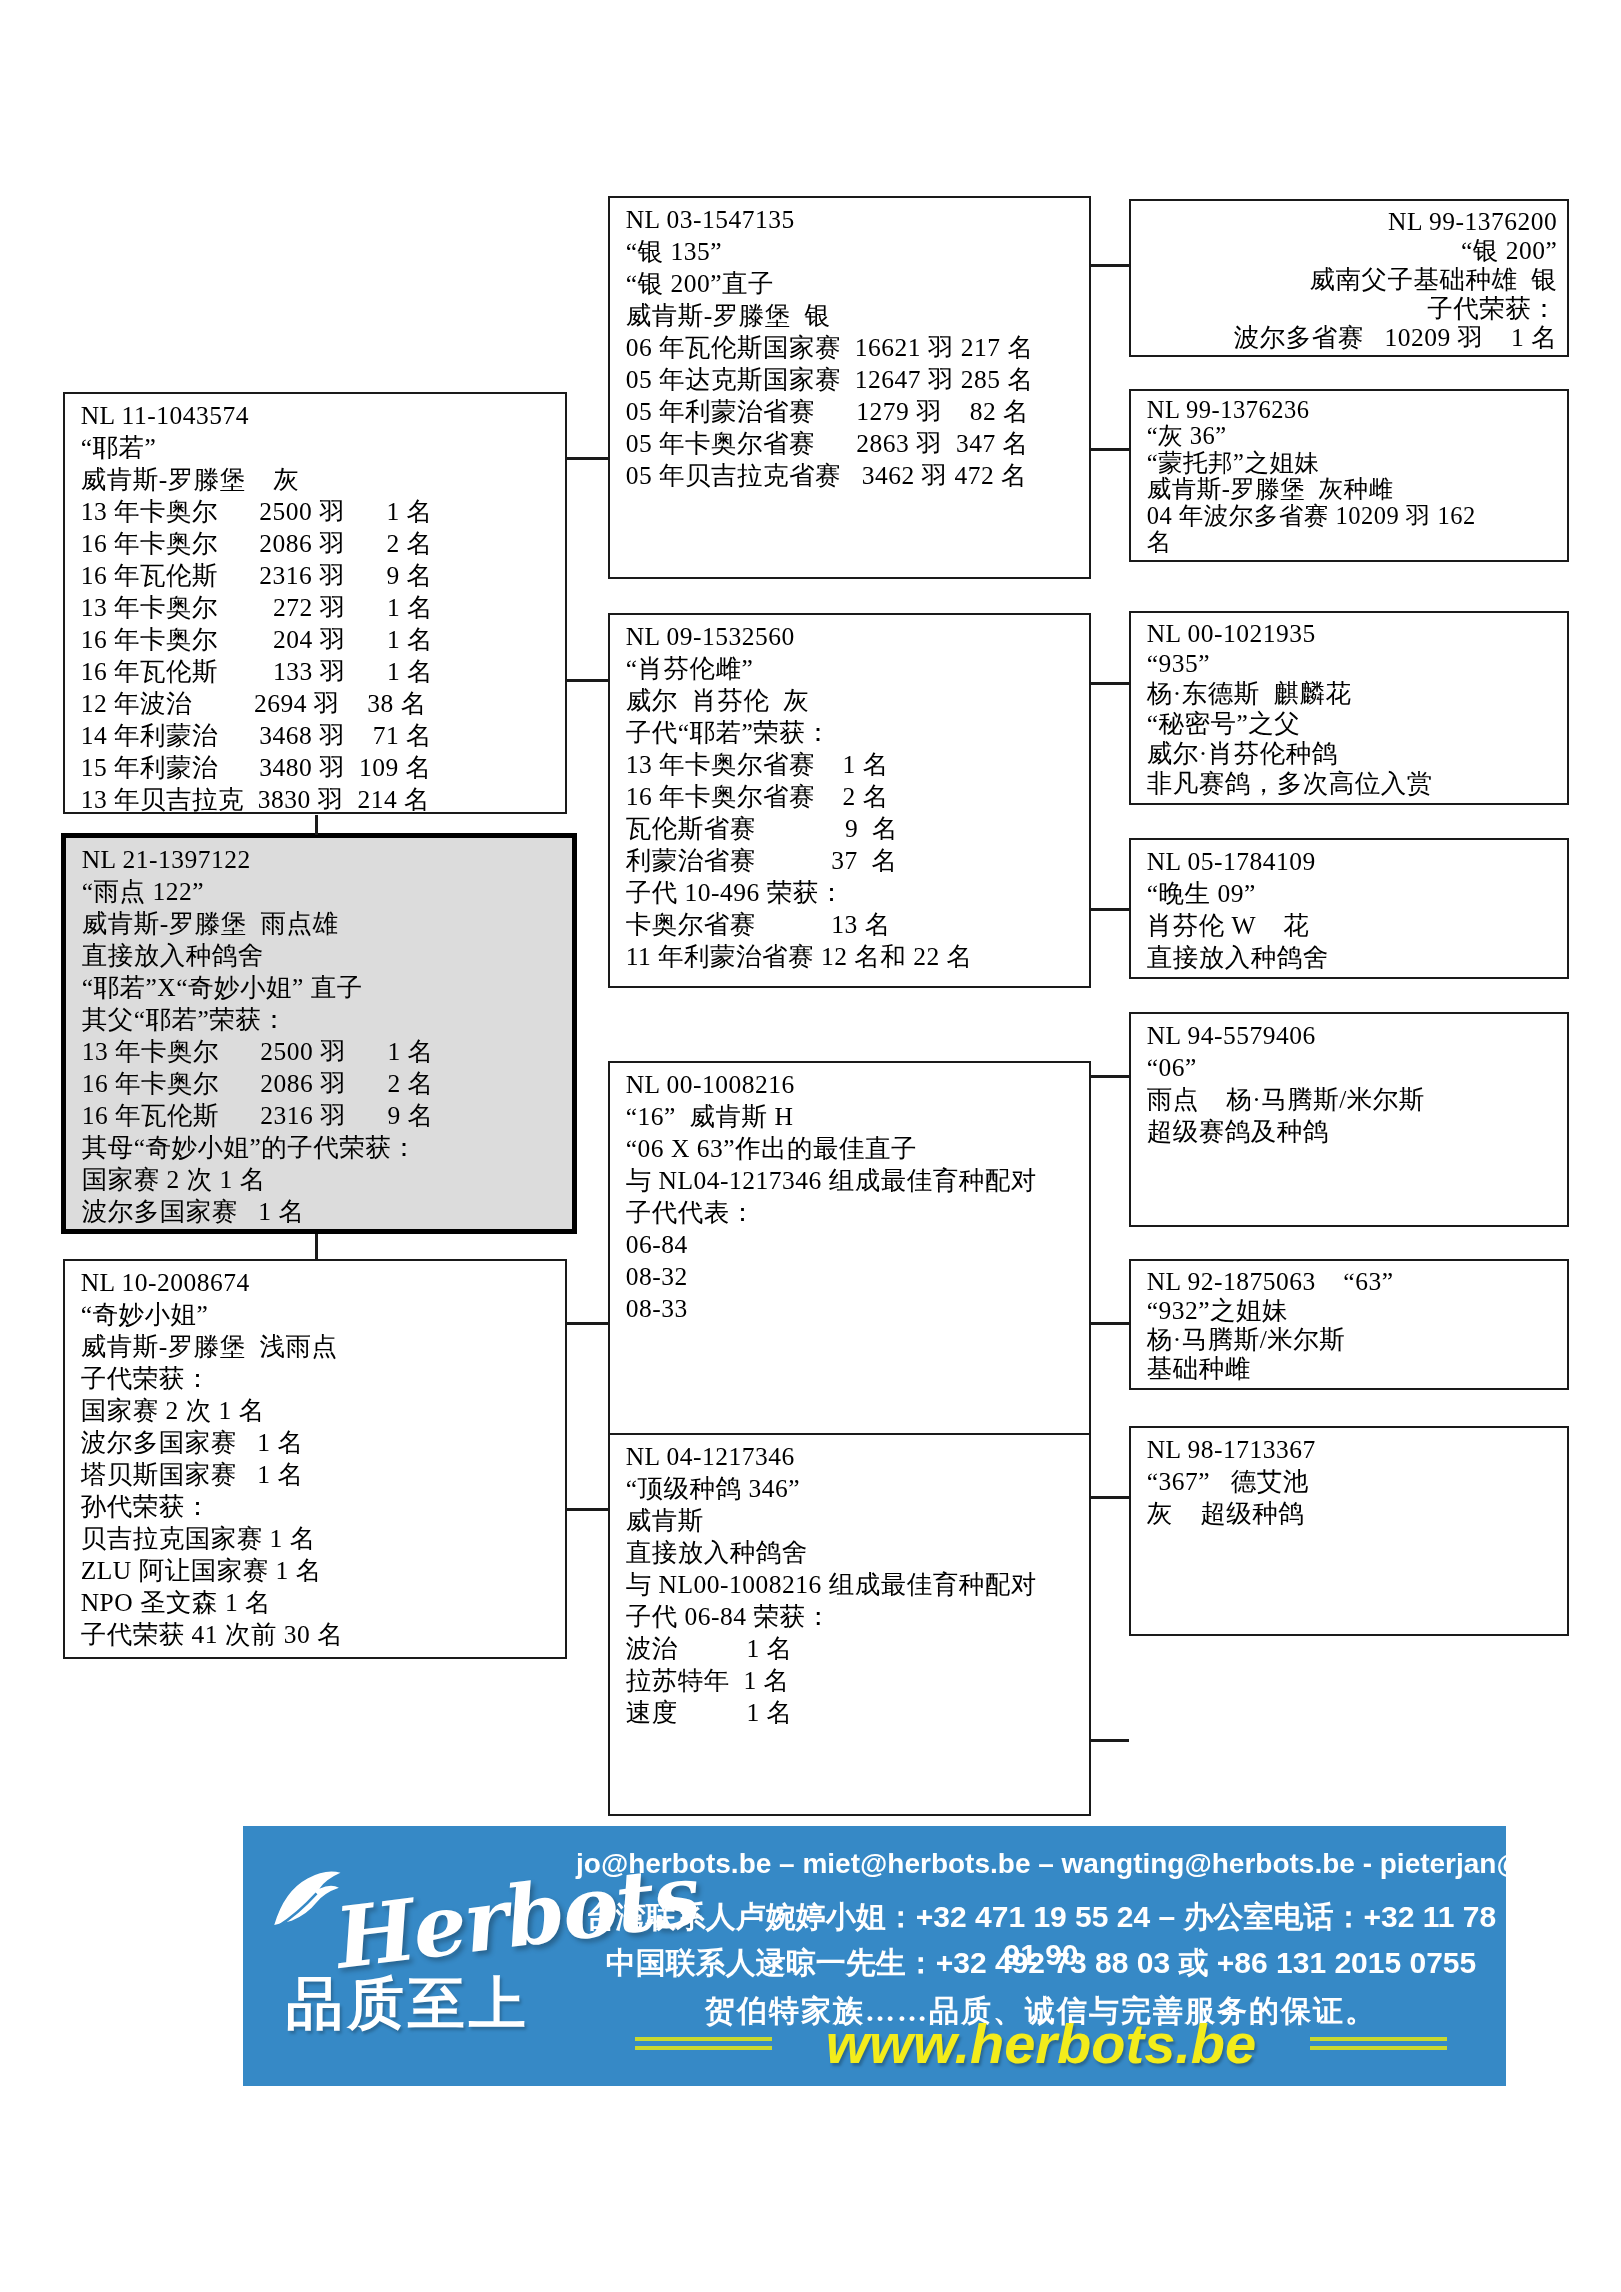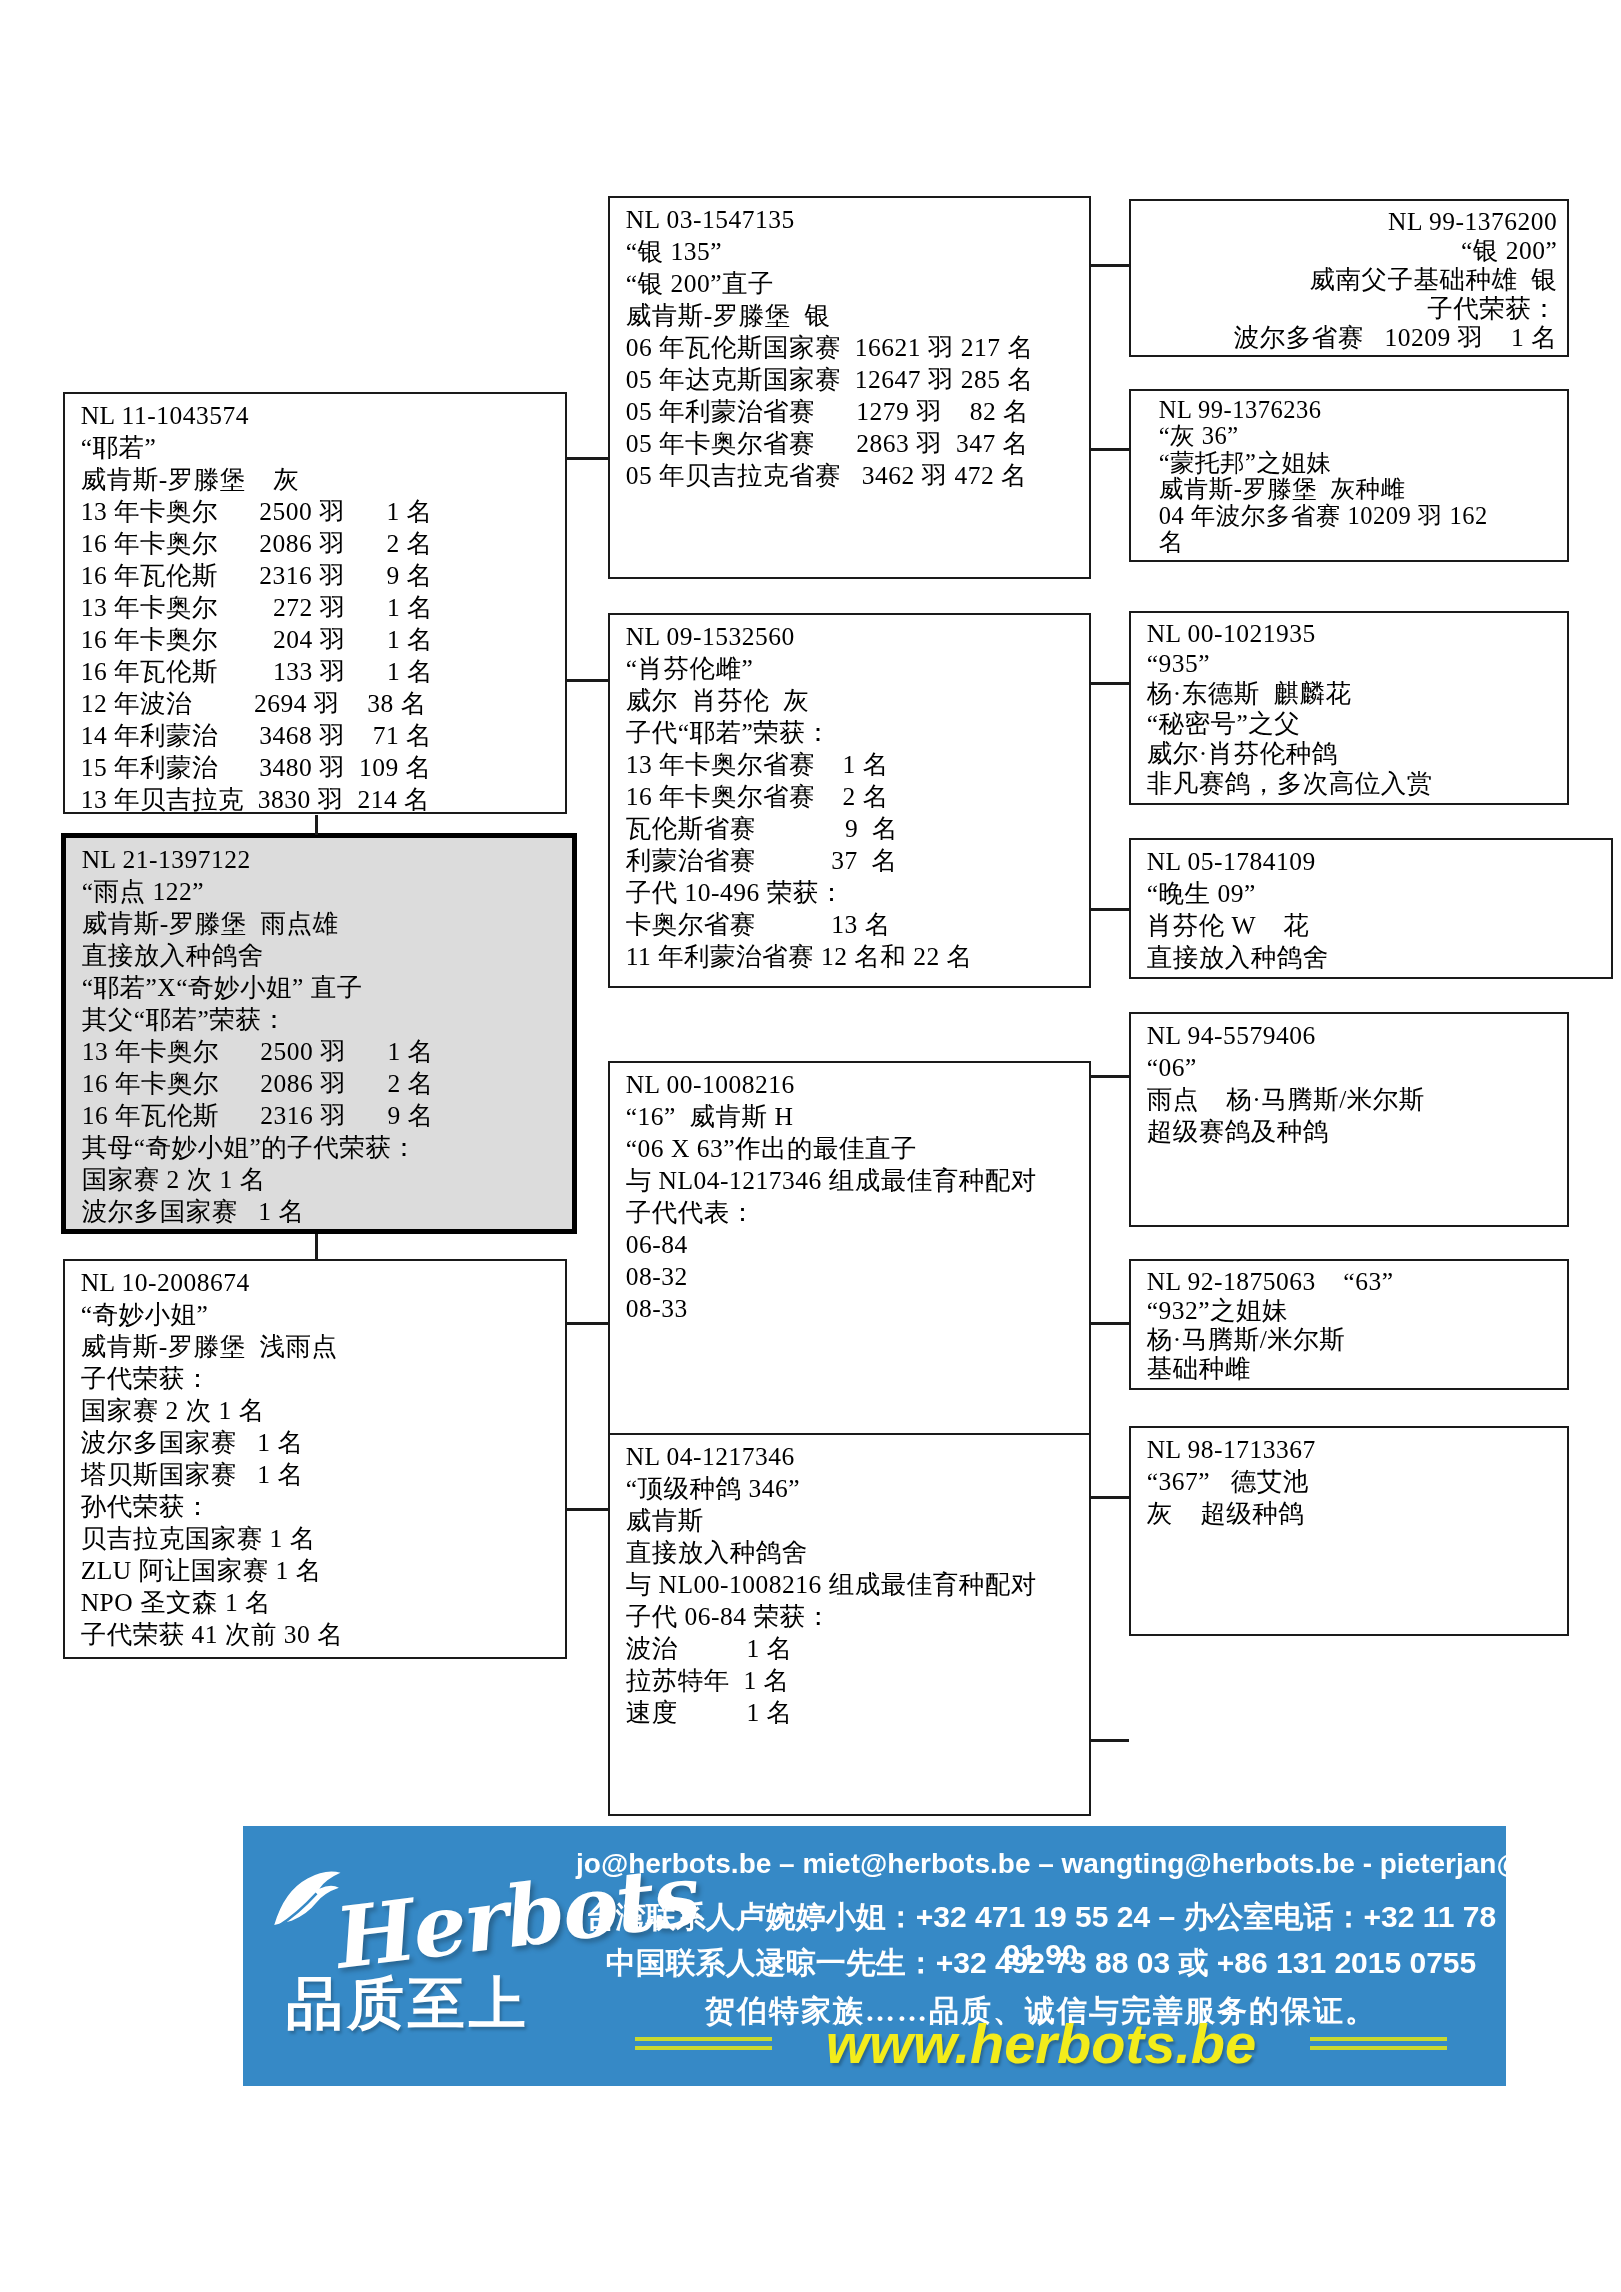--- a/index.html
+++ b/index.html
@@ -156,39 +156,39 @@
   </div>
 
   <div class="pbox lh30" style="left:1129px;top:199px;width:440px;height:158px;text-align:right;">
     <div class="box-text">NL 99-1376200
 “银 200”
 威南父子基础种雄  银
 子代荣获：
 波尔多省赛   10209 羽    1 名</div>
   </div>
 
-  <div class="pbox lh27" style="left:1129px;top:389px;width:440px;height:173px;padding-left:12px;">
+  <div class="pbox lh27" style="left:1129px;top:389px;width:440px;height:173px;">
     <div class="box-text">NL 99-1376236
 “灰 36”
 “蒙托邦”之姐妹
 威肯斯-罗滕堡  灰种雌
 04 年波尔多省赛 10209 羽 162
 名</div>
   </div>
 
   <div class="pbox lh31" style="left:1129px;top:611px;width:440px;height:194px;">
     <div class="box-text">NL 00-1021935
 “935”
 杨·东德斯  麒麟花
 “秘密号”之父
 威尔·肖芬伦种鸽
 非凡赛鸽，多次高位入赏</div>
   </div>
 
-  <div class="pbox" style="left:1129px;top:838px;width:484px;height:141px;">
+  <div class="pbox" style="left:1129px;top:838px;width:440px;height:141px;">
     <div class="box-text">NL 05-1784109
 “晚生 09”
 肖芬伦 W    花
 直接放入种鸽舍</div>
   </div>
 
   <div class="pbox" style="left:1129px;top:1012px;width:440px;height:215px;">
     <div class="box-text">NL 94-5579406
 “06”
 雨点    杨·马腾斯/米尔斯

